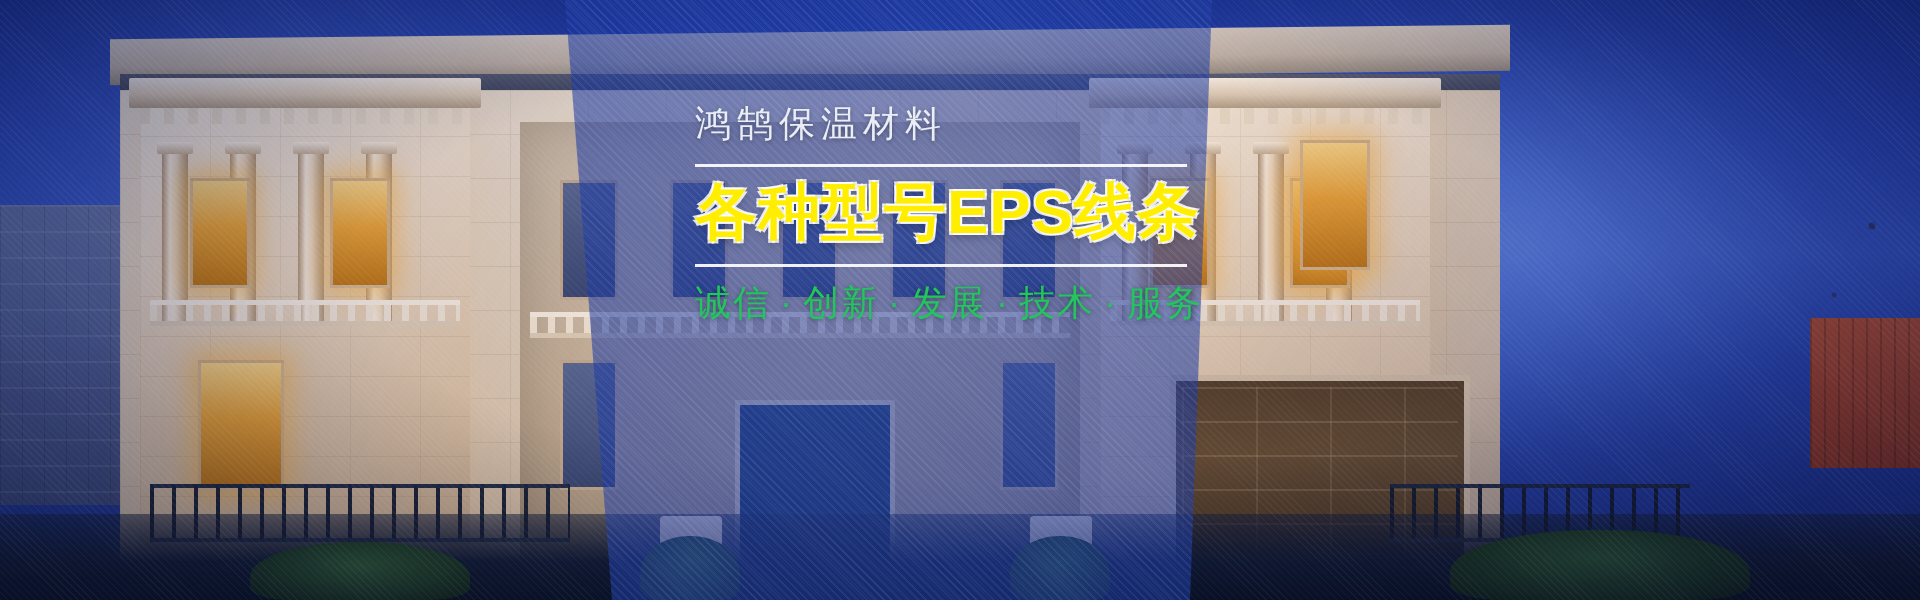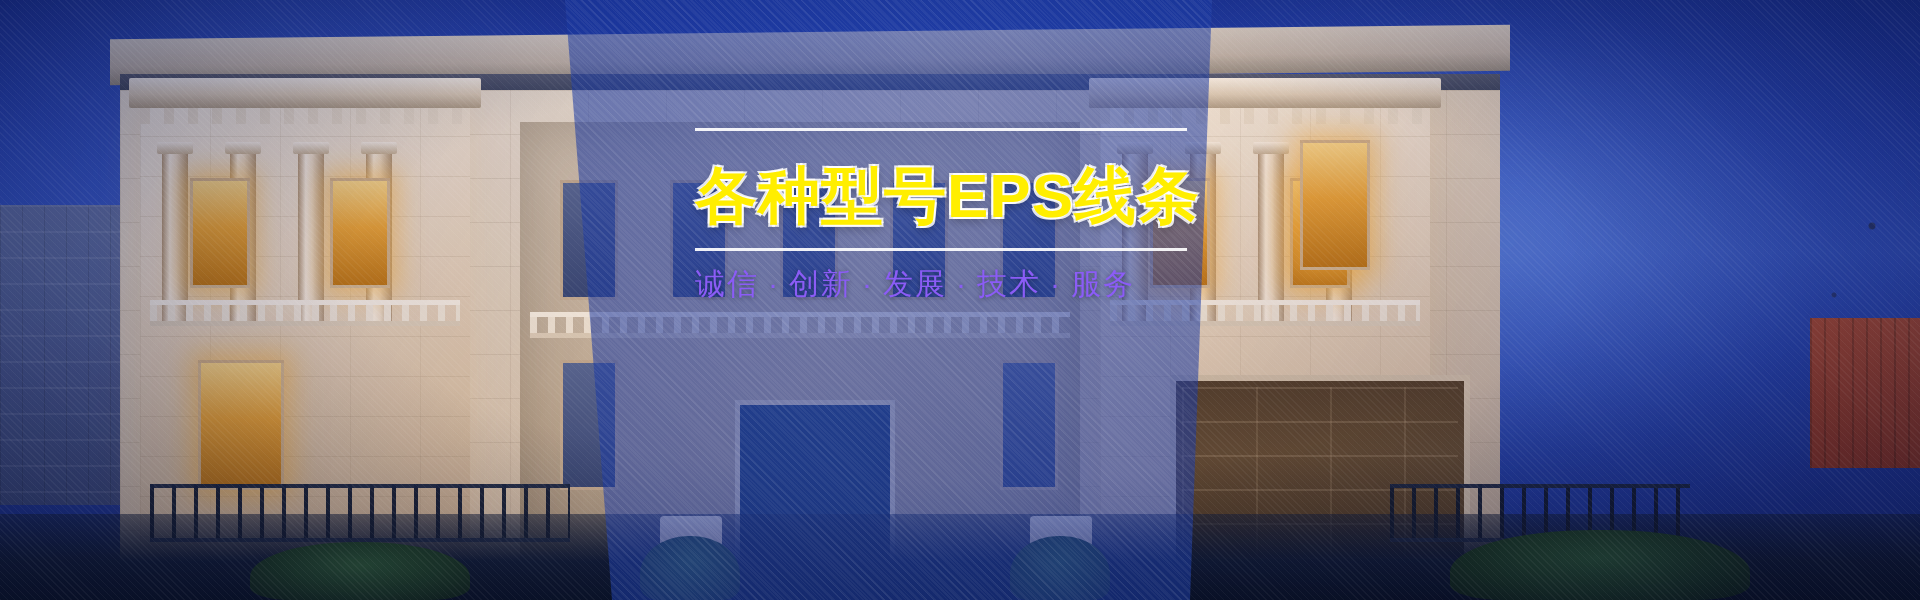--- a/index.html
+++ b/index.html
@@ -247,42 +247,42 @@
     white-space:nowrap;
   }
 
   .rule{
     height:3px;background:#ffffff;opacity:.92;margin:22px 0 0 0;
     width:492px;
   }
   .rule.bottom{margin-top:0;}
 
   .headline{
-    margin-top:32px;
+    margin-top:12px;
   }
   .headline .hl{
     font-size:62px;line-height:1.05;
     font-weight:700;
     color:#ffee00;
     letter-spacing:1px;
     white-space:nowrap;
     text-shadow:
       -2px -2px 0 rgba(255,255,255,.85),
        2px -2px 0 rgba(255,255,255,.85),
       -2px  2px 0 rgba(255,255,255,.85),
        2px  2px 0 rgba(255,255,255,.85),
        0 4px 10px rgba(0,0,0,.30);
   }
 
   .rule-wrap-bottom{margin-top:20px;}
 
   .tagline{
     margin-top:18px;
-    font-size:30px;line-height:1;
-    color:#8b5cf6;
+    font-size:36px;line-height:1;
+    color:#22c55e;
     letter-spacing:2px;
     font-weight:400;
     white-space:nowrap;
     text-shadow:0 1px 5px rgba(0,0,0,.40);
   }
   .tagline .sep{margin:0 9px;opacity:.95;}
 </style>
 </head>
 <body>
 
@@ -369,20 +369,21 @@
     <div class="grade"></div>
     <div class="vignette"></div>
   </div>
 
   <div class="overlay-panel"></div>
   <div class="overlay-hatch"></div>
   <div class="global-hatch"></div>
 
   <div class="text-block">
 
+    <div class="brand">鸿鹄保温材料</div>
 
     <div class="rule"></div>
 
     <div class="headline">
       <div class="hl">各种型号EPS线条</div>
     </div>
 
     <div class="rule-wrap-bottom">
       <div class="rule bottom"></div>
     </div>

